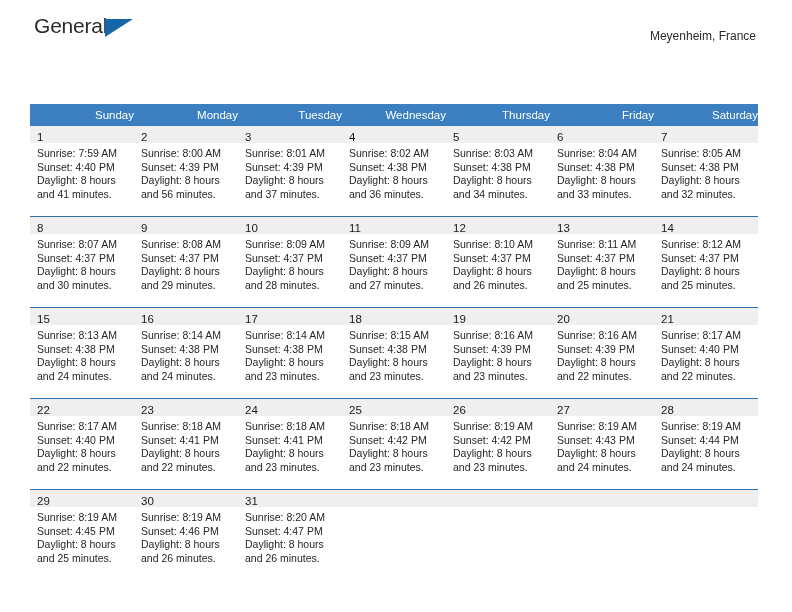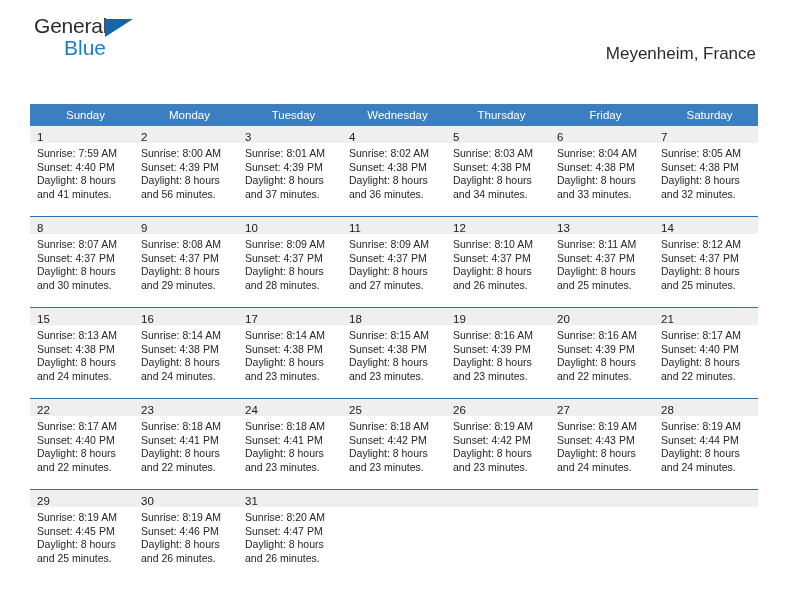--- a/index.html
+++ b/index.html
@@ -62,41 +62,41 @@
     text-align: right;
   }
   .cal-title {
     font-size: 28px;
     font-weight: normal;
     color: #1a1a1a;
     line-height: 1.15;
     letter-spacing: 0px;
   }
   .cal-subtitle {
-    font-size: 17px;
+    font-size: 12px;
     color: #2b2b2b;
-    margin-top: 16px;
+    margin-top: 1px;
     line-height: 1.2;
   }
 
   
   .calendar {
     position: absolute;
     left: 30px;
     top: 104px;
     width: 728px;
     border-collapse: collapse;
     table-layout: fixed;
   }
   .calendar th {
     background: #3c7fc1;
     color: #ffffff;
     font-weight: normal;
     font-size: 11.5px;
-    text-align: center;
+    text-align: right;
     padding: 5px 0 5px 7px;
     height: 11px;
     border: none;
   }
   .calendar td {
     vertical-align: top;
     padding: 0;
     border: none;
     width: 104px;
   }
@@ -147,21 +147,20 @@
   }
 </style>
 </head>
 <body>
 
 <div class="page-header">
 
   <div class="logo">
     <span class="logo-general">General</span>
     <span class="logo-triangle"></span>
-    <span class="logo-blue">Blue</span>
   </div>
 
   <div class="title-block">
     <div class="cal-subtitle">Meyenheim, France</div>
   </div>
 
 </div>
 
 <table class="calendar">
   <thead>

